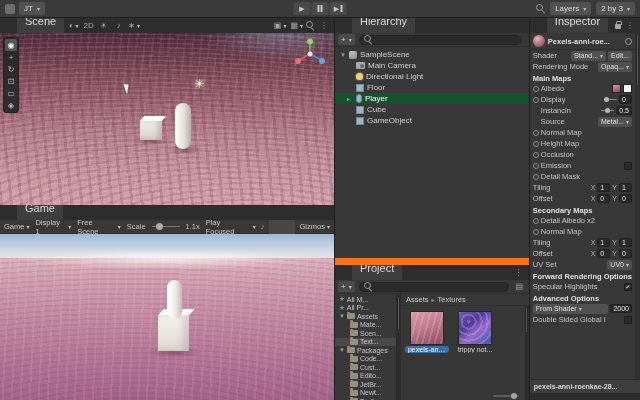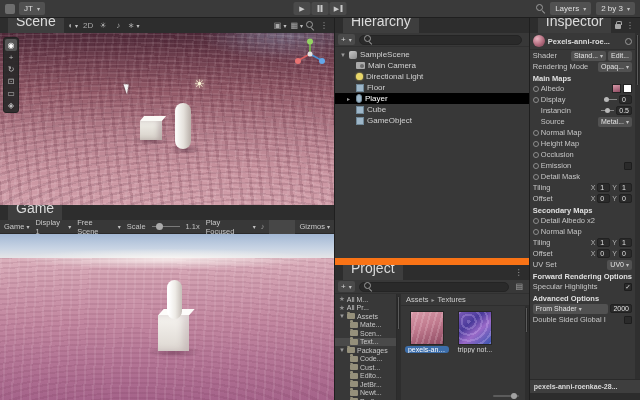--- a/index.html
+++ b/index.html
@@ -21,21 +21,21 @@
   .mag::after{content:"";position:absolute;left:5.5px;top:5.5px;width:3.5px;height:1px;background:#9c9c9c;transform:rotate(45deg);transform-origin:left center}
 
   
   .cols{display:flex;height:382px}
   .col-left{width:348px;display:flex;flex-direction:column}
   .col-mid{width:204px;display:flex;flex-direction:column;border-left:1px solid #1f1f1f;border-right:1px solid #1f1f1f}
   .col-right{flex:1;display:flex;flex-direction:column;position:relative}
   section.panel{position:relative;background:#383838;overflow:hidden}
 
   .tabbar{height:15px;background:#2d2d2d;display:flex;align-items:flex-end;position:relative}
-  .tab{height:25px;background:#3e3e3e;border-radius:3px 3px 0 0;display:flex;align-items:center;gap:3px;padding:0 8px;font-size:14px;color:#dcdcdc;margin-left:8px}
+  .tab{height:25px;background:#3e3e3e;border-radius:3px 3px 0 0;display:flex;align-items:center;gap:3px;padding:0 8px;font-size:11px;color:#dcdcdc;margin-left:17px}
   .ticonbar{display:flex;gap:2px;align-items:center;height:15px;padding:0 3px}
   .ticonbar.right{margin-left:auto}
   .ticon{min-width:13px;height:12px;display:flex;align-items:center;justify-content:center;color:#a9a9a9;font-size:8px;border-radius:2px;background:transparent;border:none;padding:0 1px}
   .menu-dots{color:#a9a9a9;font-size:8px;padding:0 3px}
 
   
   .scene-panel{height:187px}
   .scene-body{position:relative;height:172px;overflow:hidden}
   .terrain{position:absolute;inset:0;
     background:
@@ -81,21 +81,21 @@
   .g-shadow{position:absolute;left:146px;top:112px;width:56px;height:12px;border-radius:50%;background:radial-gradient(ellipse, rgba(70,25,50,0.38) 0%, rgba(70,25,50,0) 70%)}
 
   
   .hierarchy-panel{height:247px;border-bottom:7px solid #f97316}
   .searchrow{height:14px;display:flex;align-items:center;padding:0 3px;background:#383838;border-bottom:1px solid #303030}
   .plusbtn{height:11px;display:inline-flex;align-items:center;gap:1px;background:#4a4a4a;border-radius:2px;border:none;color:#d5d5d5;font-size:8px;padding:0 3px}
   .search{flex:1;height:10px;background:#2a2a2a;border:1px solid #242424;border-radius:6px;margin:0 4px;display:flex;align-items:center;padding:0 4px;gap:3px;color:#8a8a8a}
   .tree{padding-top:2px}
   .hrow{display:flex;align-items:center;height:11px;gap:3px;padding-left:5px;font-size:8px;color:#d0d0d0}
   .hrow.d1{padding-left:21px}
-  .hrow.sel{background:#000000;color:#ffffff}
+  .hrow.sel{background:#14532d;color:#ffffff}
   .arw{width:6px;font-size:6px;color:#9a9a9a;flex:none}
   .arw.open::before{content:"▼"}
   .arw.closed::before{content:"▸"}
   .ic{flex:none}
   .ic-scene{width:8px;height:8px;background:linear-gradient(145deg,#c8c8c8,#8a8a8a);border-radius:2px}
   .ic-cam{width:9px;height:7px;background:#a9a9a9;border-radius:1px;position:relative}
   .ic-cam::after{content:"";position:absolute;right:1px;top:1.5px;width:4px;height:4px;border-radius:50%;background:#6c6c6c}
   .ic-light{width:7px;height:7px;border-radius:50%;background:#e8d66a;box-shadow:0 0 2px #e8d66a}
   .ic-cube{width:8px;height:8px;background:#9db6c8;border:1px solid #6f8797}
   .ic-capsule{width:6px;height:9px;border-radius:3px;background:#9db6c8;border:1px solid #6f8797}

